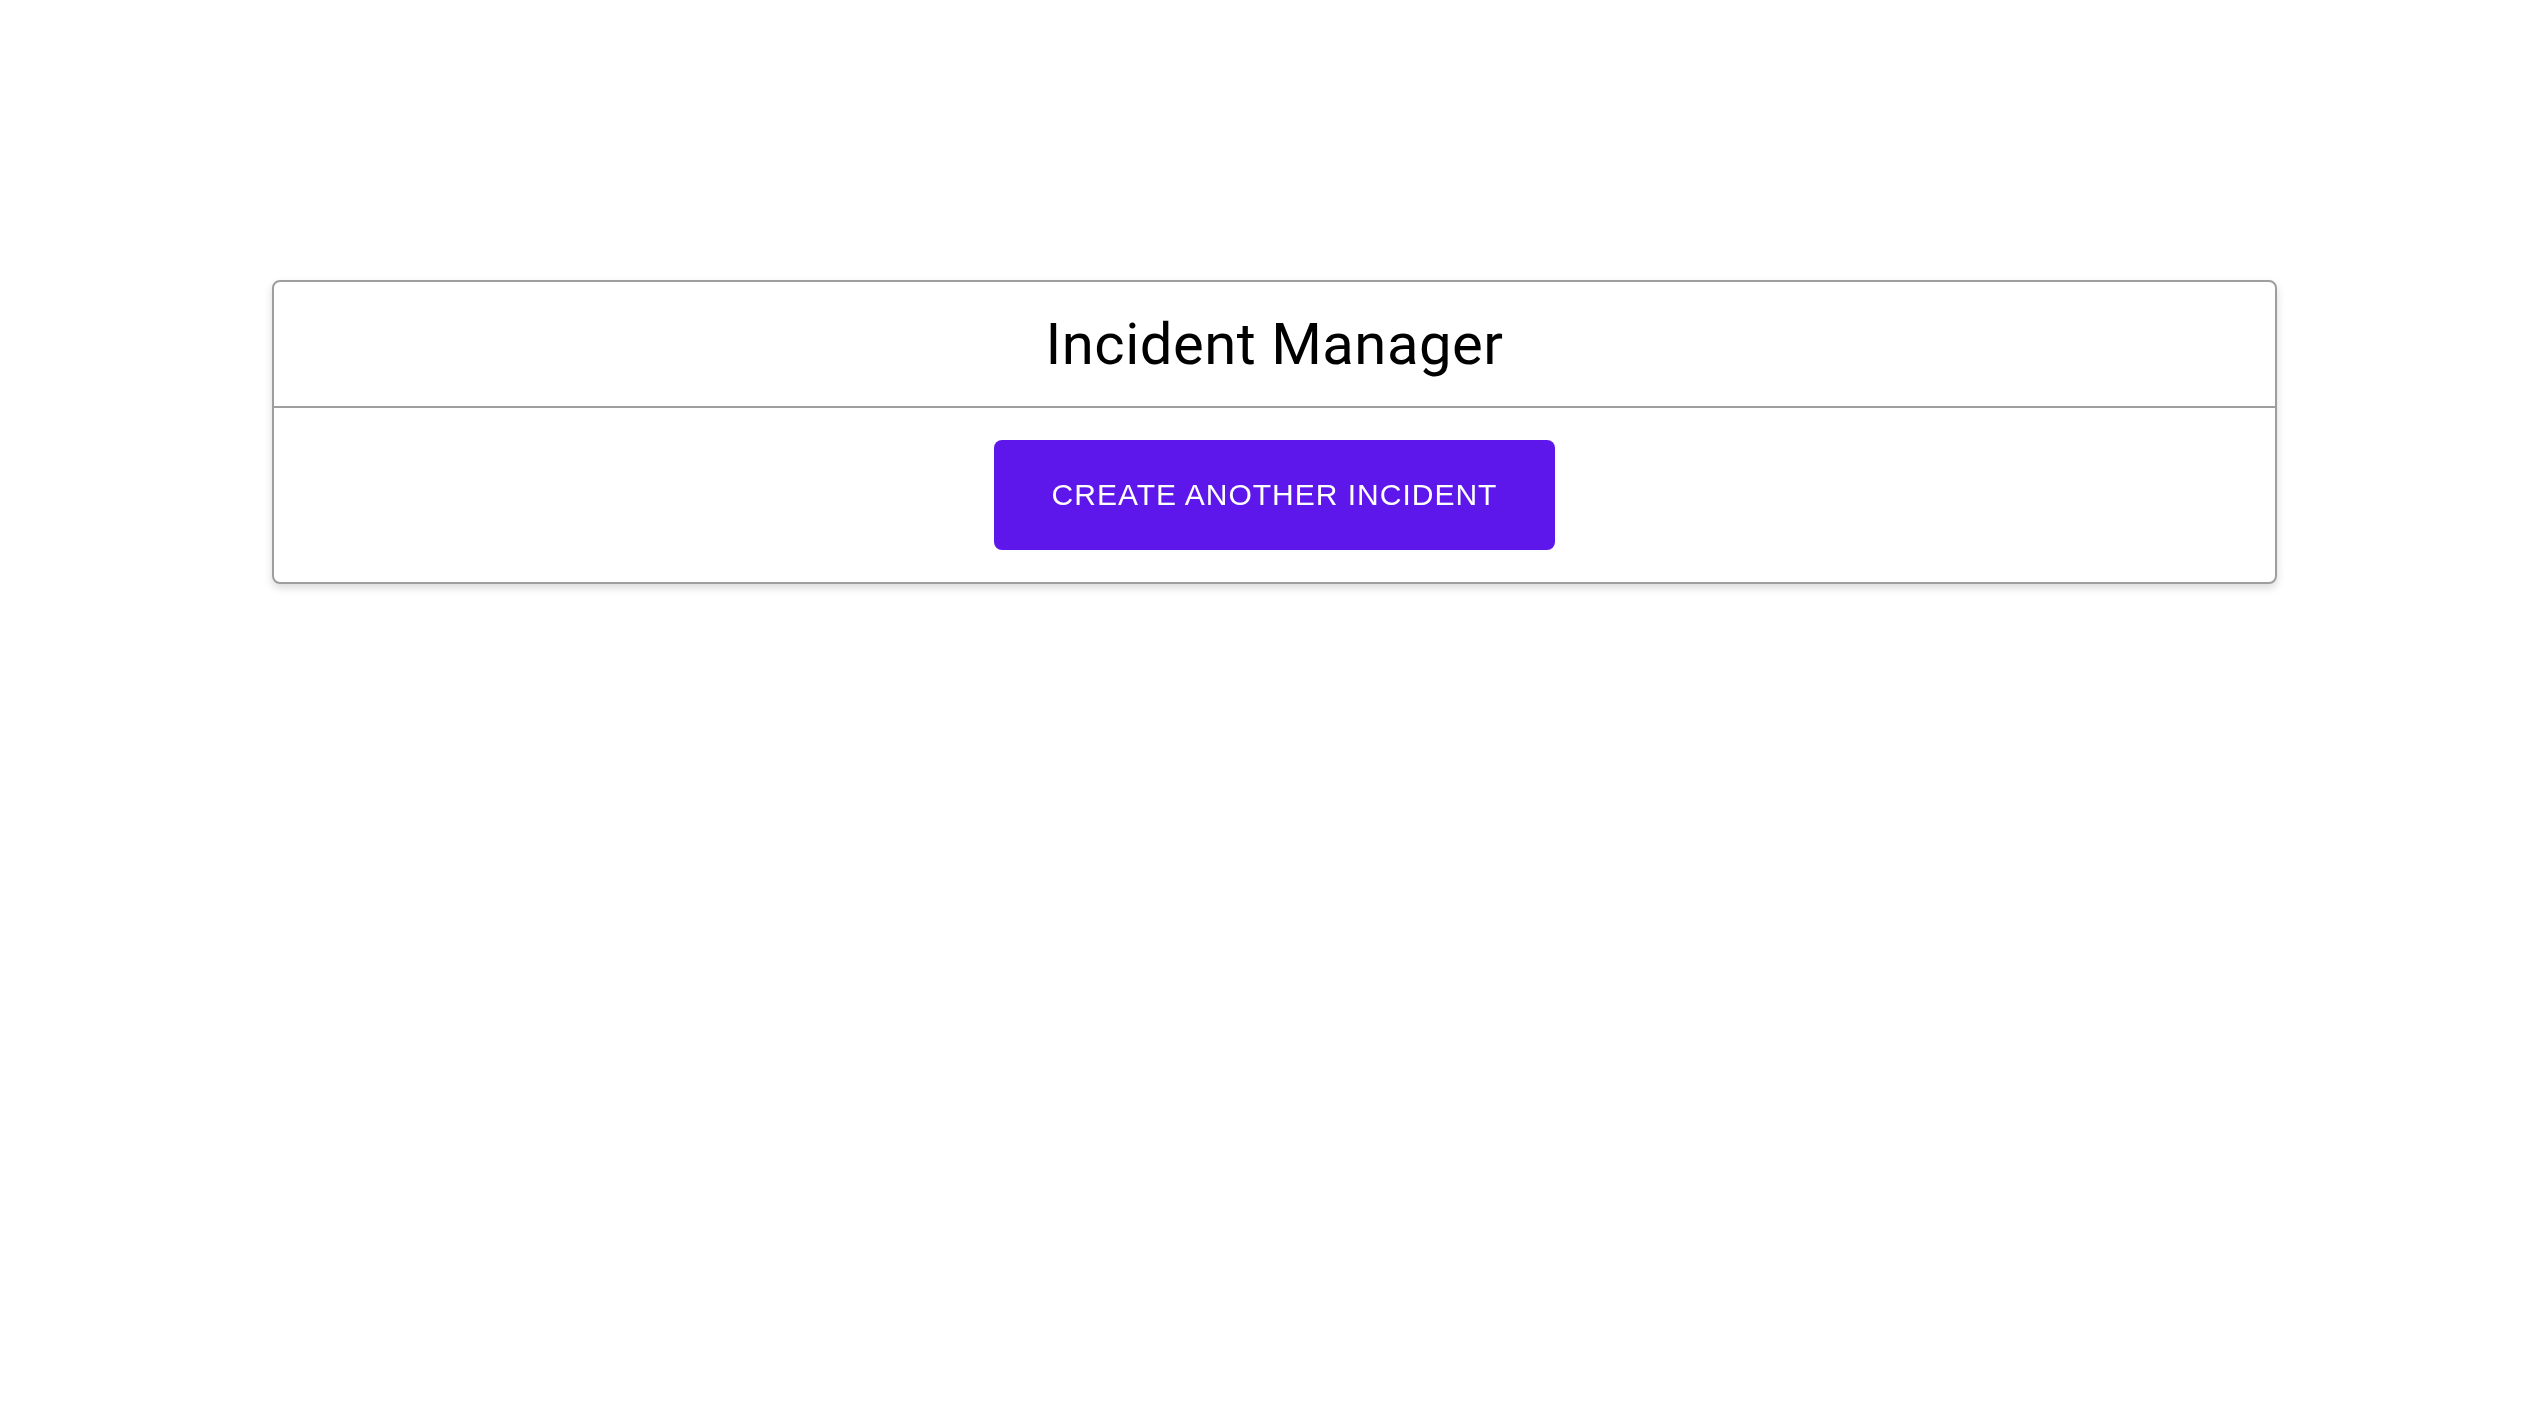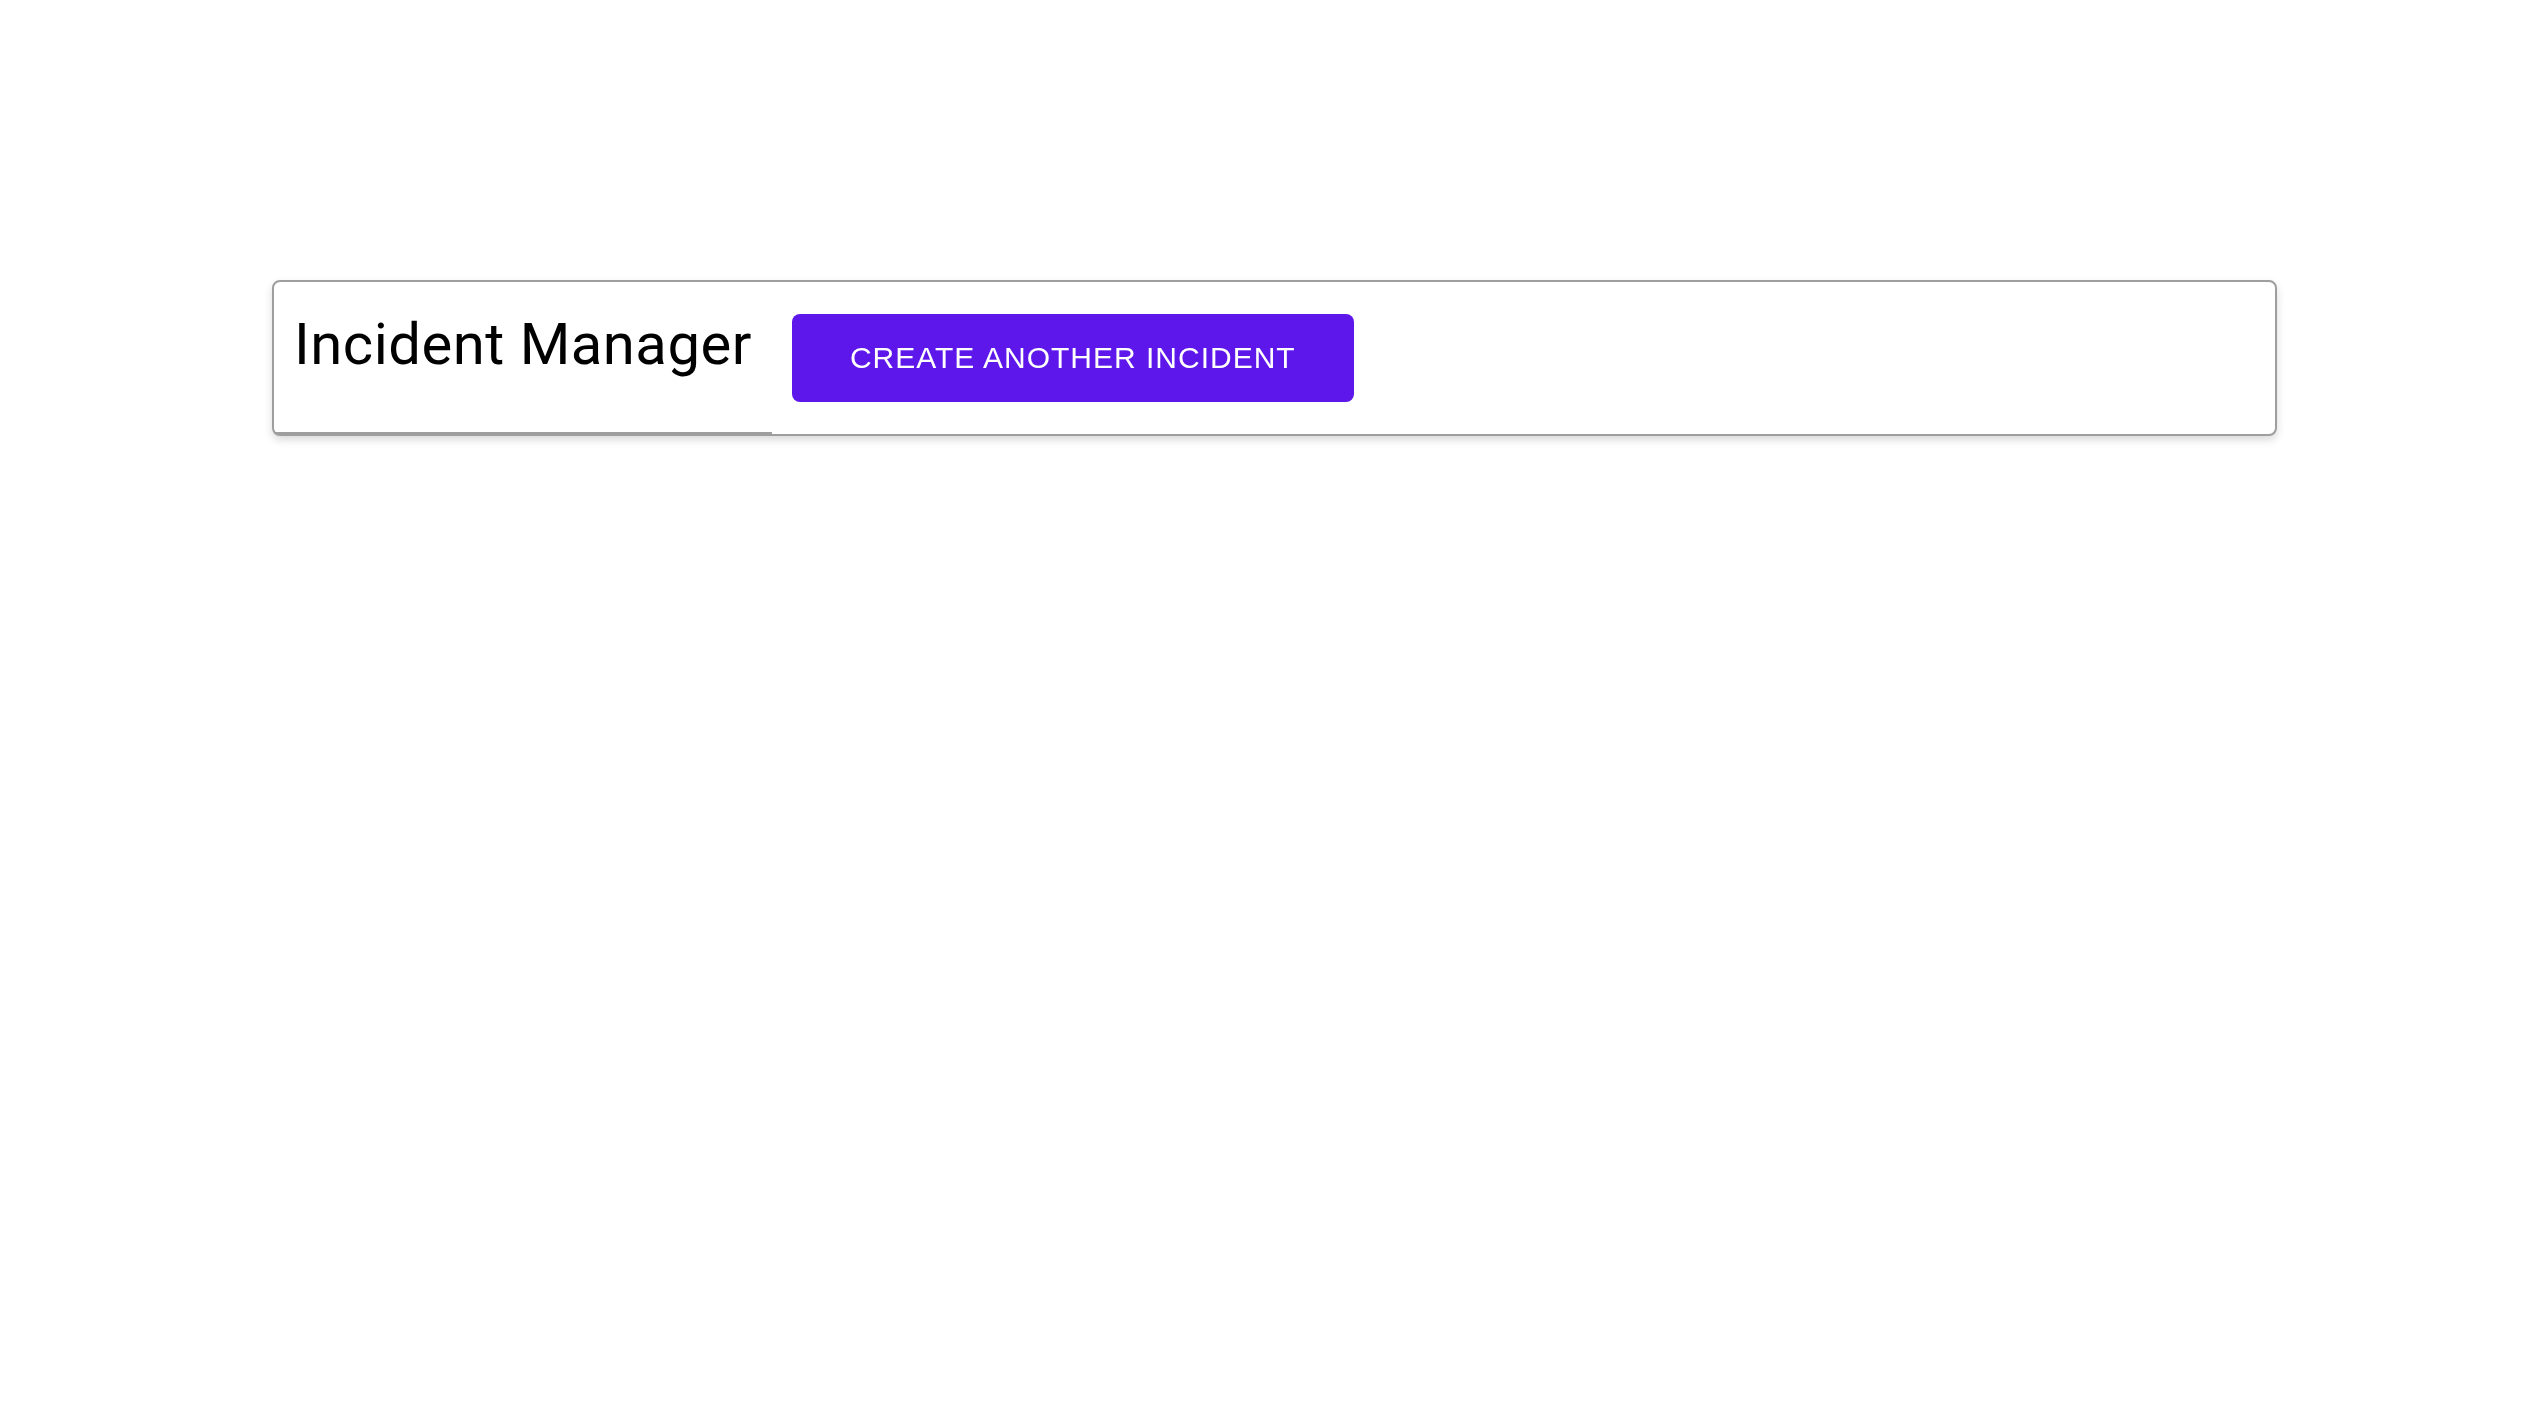--- a/index.html
+++ b/index.html
@@ -19,21 +19,21 @@
     .card {
       position: absolute;
       left: 272px;
       top: 280px;
       width: 2005px;
       border: 2px solid #9e9e9e;
       border-radius: 8px;
       background: #ffffff;
       box-shadow: 0 4px 8px rgba(0, 0, 0, 0.15);
       display: flex;
-      flex-direction: row;
+      flex-direction: column;
     }
     
     .card-header {
       border-bottom: 2px solid #9e9e9e;
       padding: 28px 20px;
       text-align: center;
     }
     
     .card-title {
       font-size: 58px;
@@ -67,21 +67,21 @@
       text-align: center;
     }
     
     .primary-button {
       display: inline-block;
       background: #5e17eb;
       color: #ffffff;
       font-size: 30px;
       font-weight: 400;
       letter-spacing: 1px;
-      padding: 27px 58px;
+      padding: 38px 58px;
       border: none;
       border-radius: 8px;
       cursor: pointer;
       text-transform: uppercase;
     }
   </style>
 </head>
 <body>
 
 <div class="card">

